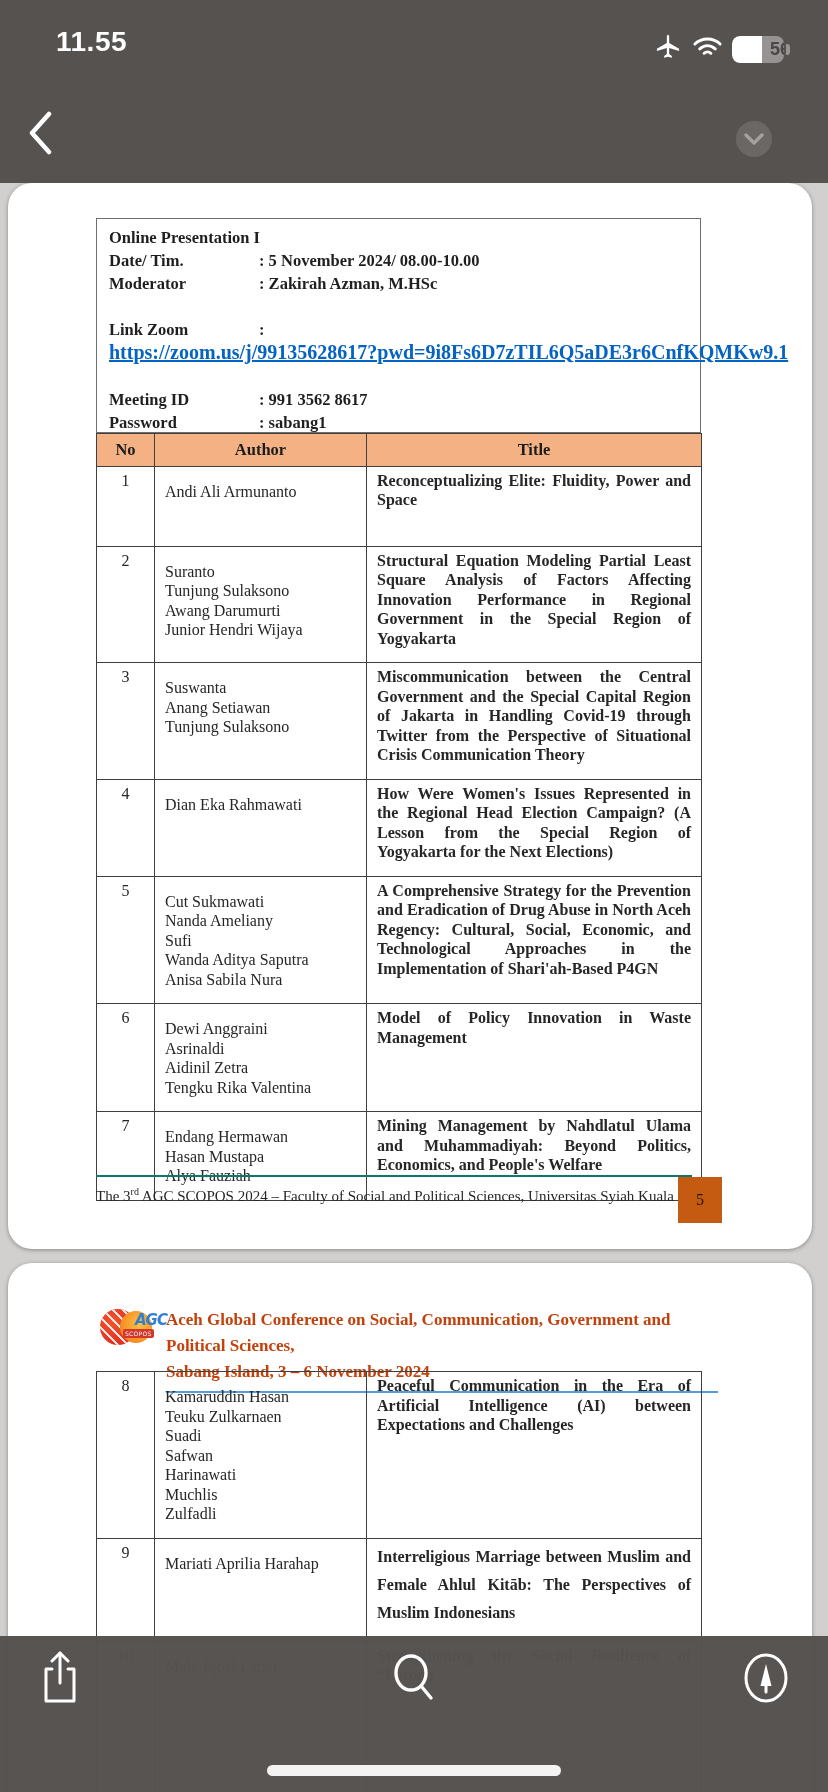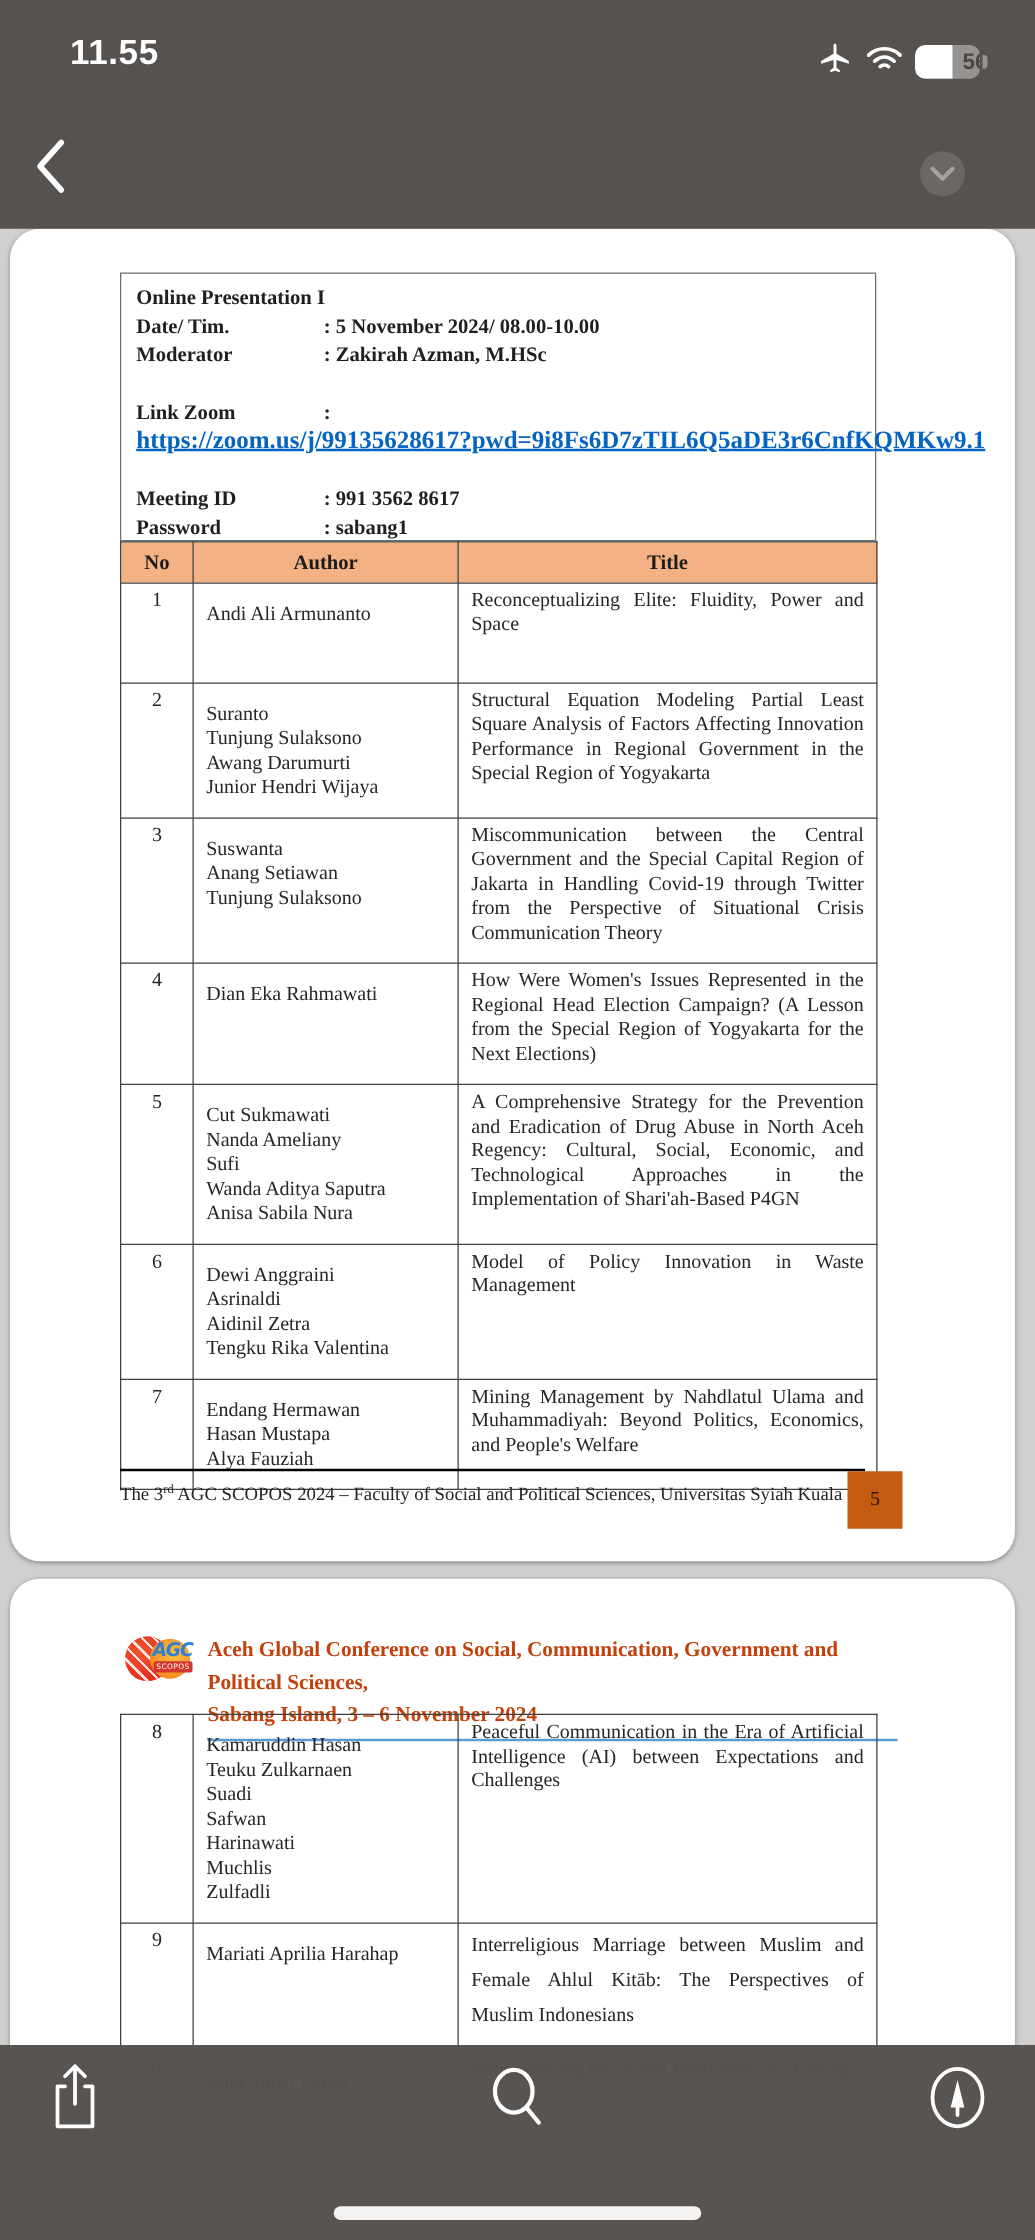--- a/index.html
+++ b/index.html
@@ -35,41 +35,41 @@
              white-space:nowrap;font-size:20px;}
   
   table.sched{position:absolute;left:88px;width:605px;border-collapse:collapse;table-layout:fixed;
               font-size:16px;line-height:19.5px;color:#262626;}
   .page1 table.sched{top:250px;}
   .page2 table.sched{top:108px;}
   table.sched td,table.sched th{border:1px solid #3f3f3f;vertical-align:top;box-sizing:border-box;}
   th.hdr{background:#F4B183;font-size:16.5px;font-weight:bold;text-align:center;padding:6px 4px;color:#1c1c1c;}
   td.no-cell{text-align:center;padding:4px 2px 14px;}
   td.author-cell{padding:15px 10px 14px;white-space:pre-line;}
-  td.title-cell{padding:4px 10px 14px;text-align:justify;}
+  td.title-cell{padding:4px 10px 14px;text-align:justify;font-weight:bold;}
   tr.row-1 td{height:80px;}
   tr.row-spacious td.title-cell{line-height:28px;}
   tr.row-last td{height:170px;}
   
-  .footer{position:absolute;left:88px;top:992px;width:596px;border-top:2px solid #000000;}
+  .footer{position:absolute;left:88px;top:992px;width:596px;border-top:2px solid #0f766e;}
   .footer-text{padding-top:9px;font-size:15px;color:#262626;}
   .footer-text sup{font-size:10px;}
   .page-badge{position:absolute;left:582px;top:0px;width:44px;height:46px;background:#C55A11;
               display:flex;align-items:center;justify-content:center;font-size:16px;color:#241505;}
   
   .p2-header{position:absolute;left:92px;top:44px;width:626px;display:flex;gap:14px;align-items:flex-start;}
   .agc-logo{position:relative;width:52px;height:40px;flex:0 0 52px;}
   .logo-c1{position:absolute;left:0;top:2px;width:36px;height:36px;border-radius:50%;
            background:radial-gradient(circle at 35% 35%,#f4532e,#e03020 70%);}
   .logo-c1:after{content:"";position:absolute;inset:0;border-radius:50%;
            background:repeating-linear-gradient(45deg,transparent 0 5px,rgba(255,255,255,.85) 5px 7px);
            -webkit-mask:radial-gradient(circle,#000 99%,transparent 100%);}
   .logo-c2{position:absolute;left:20px;top:4px;width:32px;height:32px;border-radius:50%;
            background:radial-gradient(circle at 60% 40%,#fdc243,#f5871f 75%);}
-  .logo-agc{position:absolute;left:22px;top:4px;font-family:"DejaVu Sans",sans-serif;font-style:italic;
+  .logo-agc{position:absolute;left:35px;top:4px;font-family:"DejaVu Sans",sans-serif;font-style:italic;
             font-weight:bold;font-size:15px;color:#2f7fd6;letter-spacing:-1px;}
   .logo-scopos{position:absolute;left:23px;top:22px;background:#d3362a;color:#fff;font-family:"DejaVu Sans",sans-serif;
             font-size:6px;padding:1px 2px;border-radius:2px;letter-spacing:.3px;}
   .p2-title{font-size:17px;font-weight:bold;line-height:26px;color:#c2410c;
             border-bottom:2px solid #5B9BD5;padding-bottom:6px;width:552px;}
   
   .toolbar{position:absolute;left:0;top:1636px;width:828px;height:156px;background:rgba(85,81,78,.985);z-index:40;}
   .tb-icon{position:absolute;top:14px;width:56px;height:56px;display:flex;align-items:center;justify-content:center;}
   .tb-share{left:32px;}
   .tb-search{left:386px;}

